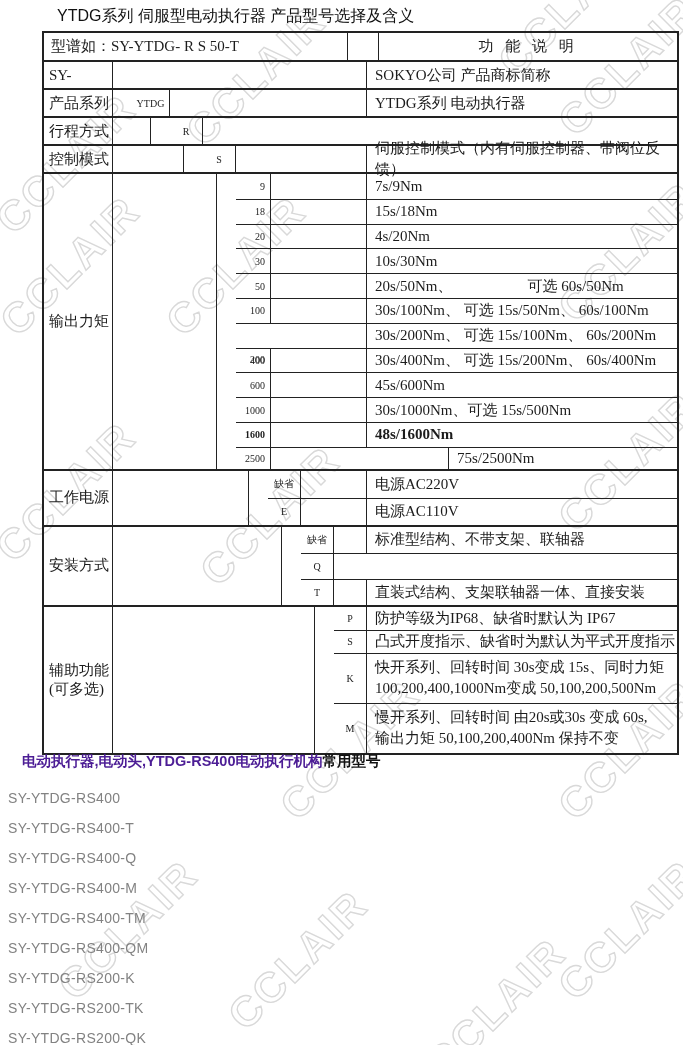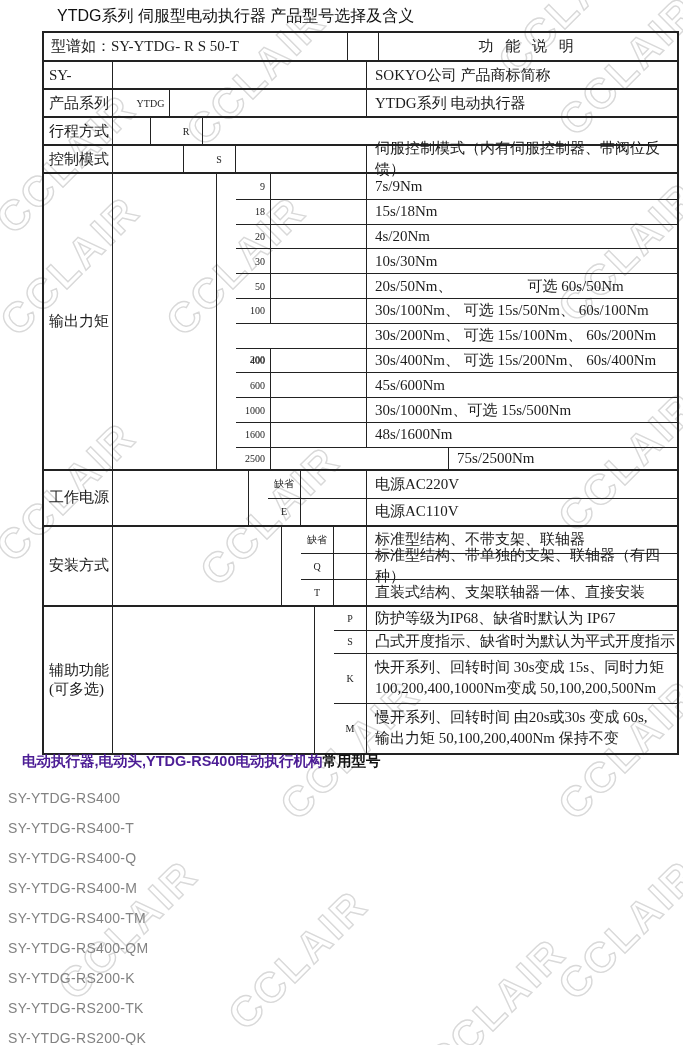--- a/index.html
+++ b/index.html
@@ -192,21 +192,21 @@
           <div class="trow" style="height: 24.8px;">
             <div class="cell code-cell num" style="width: 35px;">600</div>
             <div class="cell right-gap" style="width: 95px;"></div>
             <div class="cell desc-cell">45s/600Nm</div>
           </div>
           <div class="trow" style="height: 24.8px;">
             <div class="cell code-cell num" style="width: 35px;">1000</div>
             <div class="cell right-gap" style="width: 95px;"></div>
             <div class="cell desc-cell">30s/1000Nm、可选 15s/500Nm</div>
           </div>
-          <div class="trow" style="height: 24.8px;">
+          <div class="trow" style="height: 24.8px; font-weight: bold;">
             <div class="cell code-cell num" style="width: 35px;">1600</div>
             <div class="cell right-gap" style="width: 95px;"></div>
             <div class="cell desc-cell">48s/1600Nm</div>
           </div>
           <div class="trow" style="height: 22px; gap: 41px;">
             <div class="cell code-cell num" style="width: 35px;">2500</div>
             <div class="cell right-gap" style="width: 95px;"></div>
             <div class="cell desc-cell">75s/2500Nm</div>
           </div>
         </div>
@@ -232,21 +232,20 @@
         <div class="cell left-gap" style="width: 169px;"></div>
         <div class="rows-stack">
           <div class="trow" style="height: 26px;">
             <div class="cell code-cell" style="width: 33px;">缺省</div>
             <div class="cell right-gap" style="width: 32px;"></div>
             <div class="cell desc-cell">标准型结构、不带支架、联轴器</div>
           </div>
           <div class="trow" style="height: 26px;">
             <div class="cell code-cell" style="width: 33px;">Q</div>
             <div class="cell right-gap" style="width: 32px;"></div>
-            <div class="cell desc-cell">标准型结构、带单独的支架、联轴器（有四种）</div>
           </div>
           <div class="trow" style="height: 26px;">
             <div class="cell code-cell" style="width: 33px;">T</div>
             <div class="cell right-gap" style="width: 32px;"></div>
             <div class="cell desc-cell">直装式结构、支架联轴器一体、直接安装</div>
           </div>
         </div>
       </div>
       <div class="section">
         <div class="cell label-cell">辅助功能

